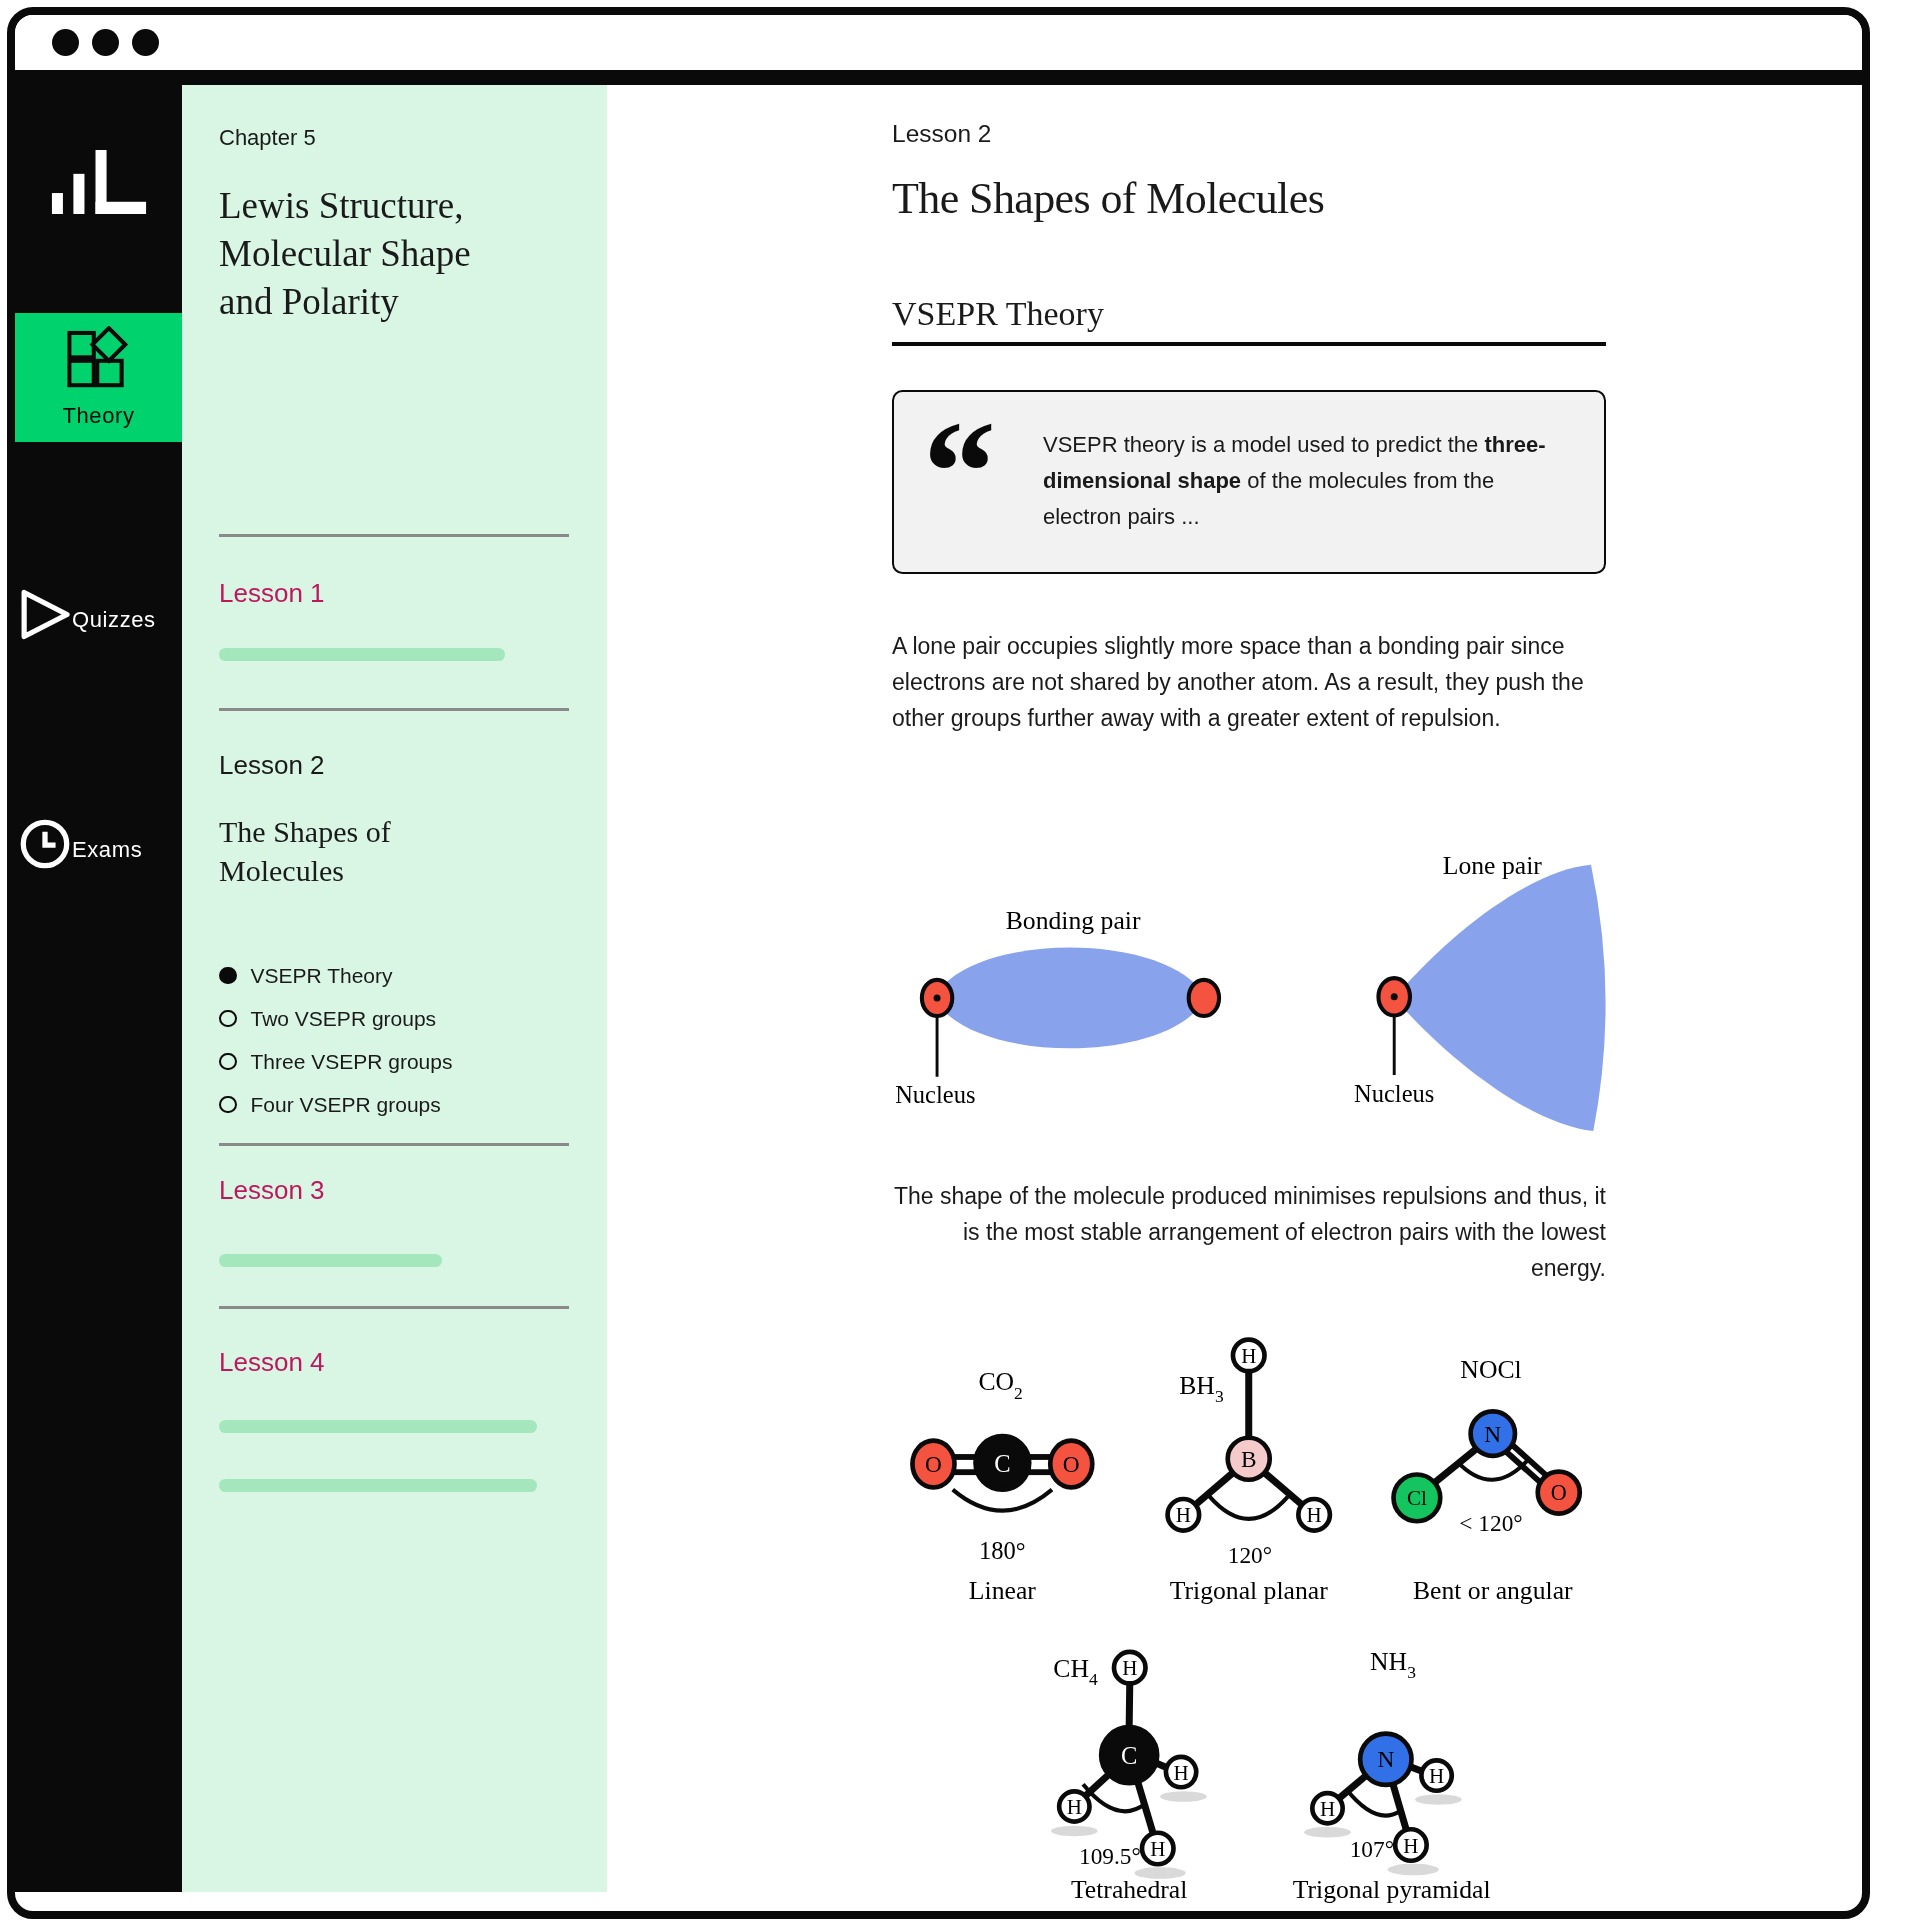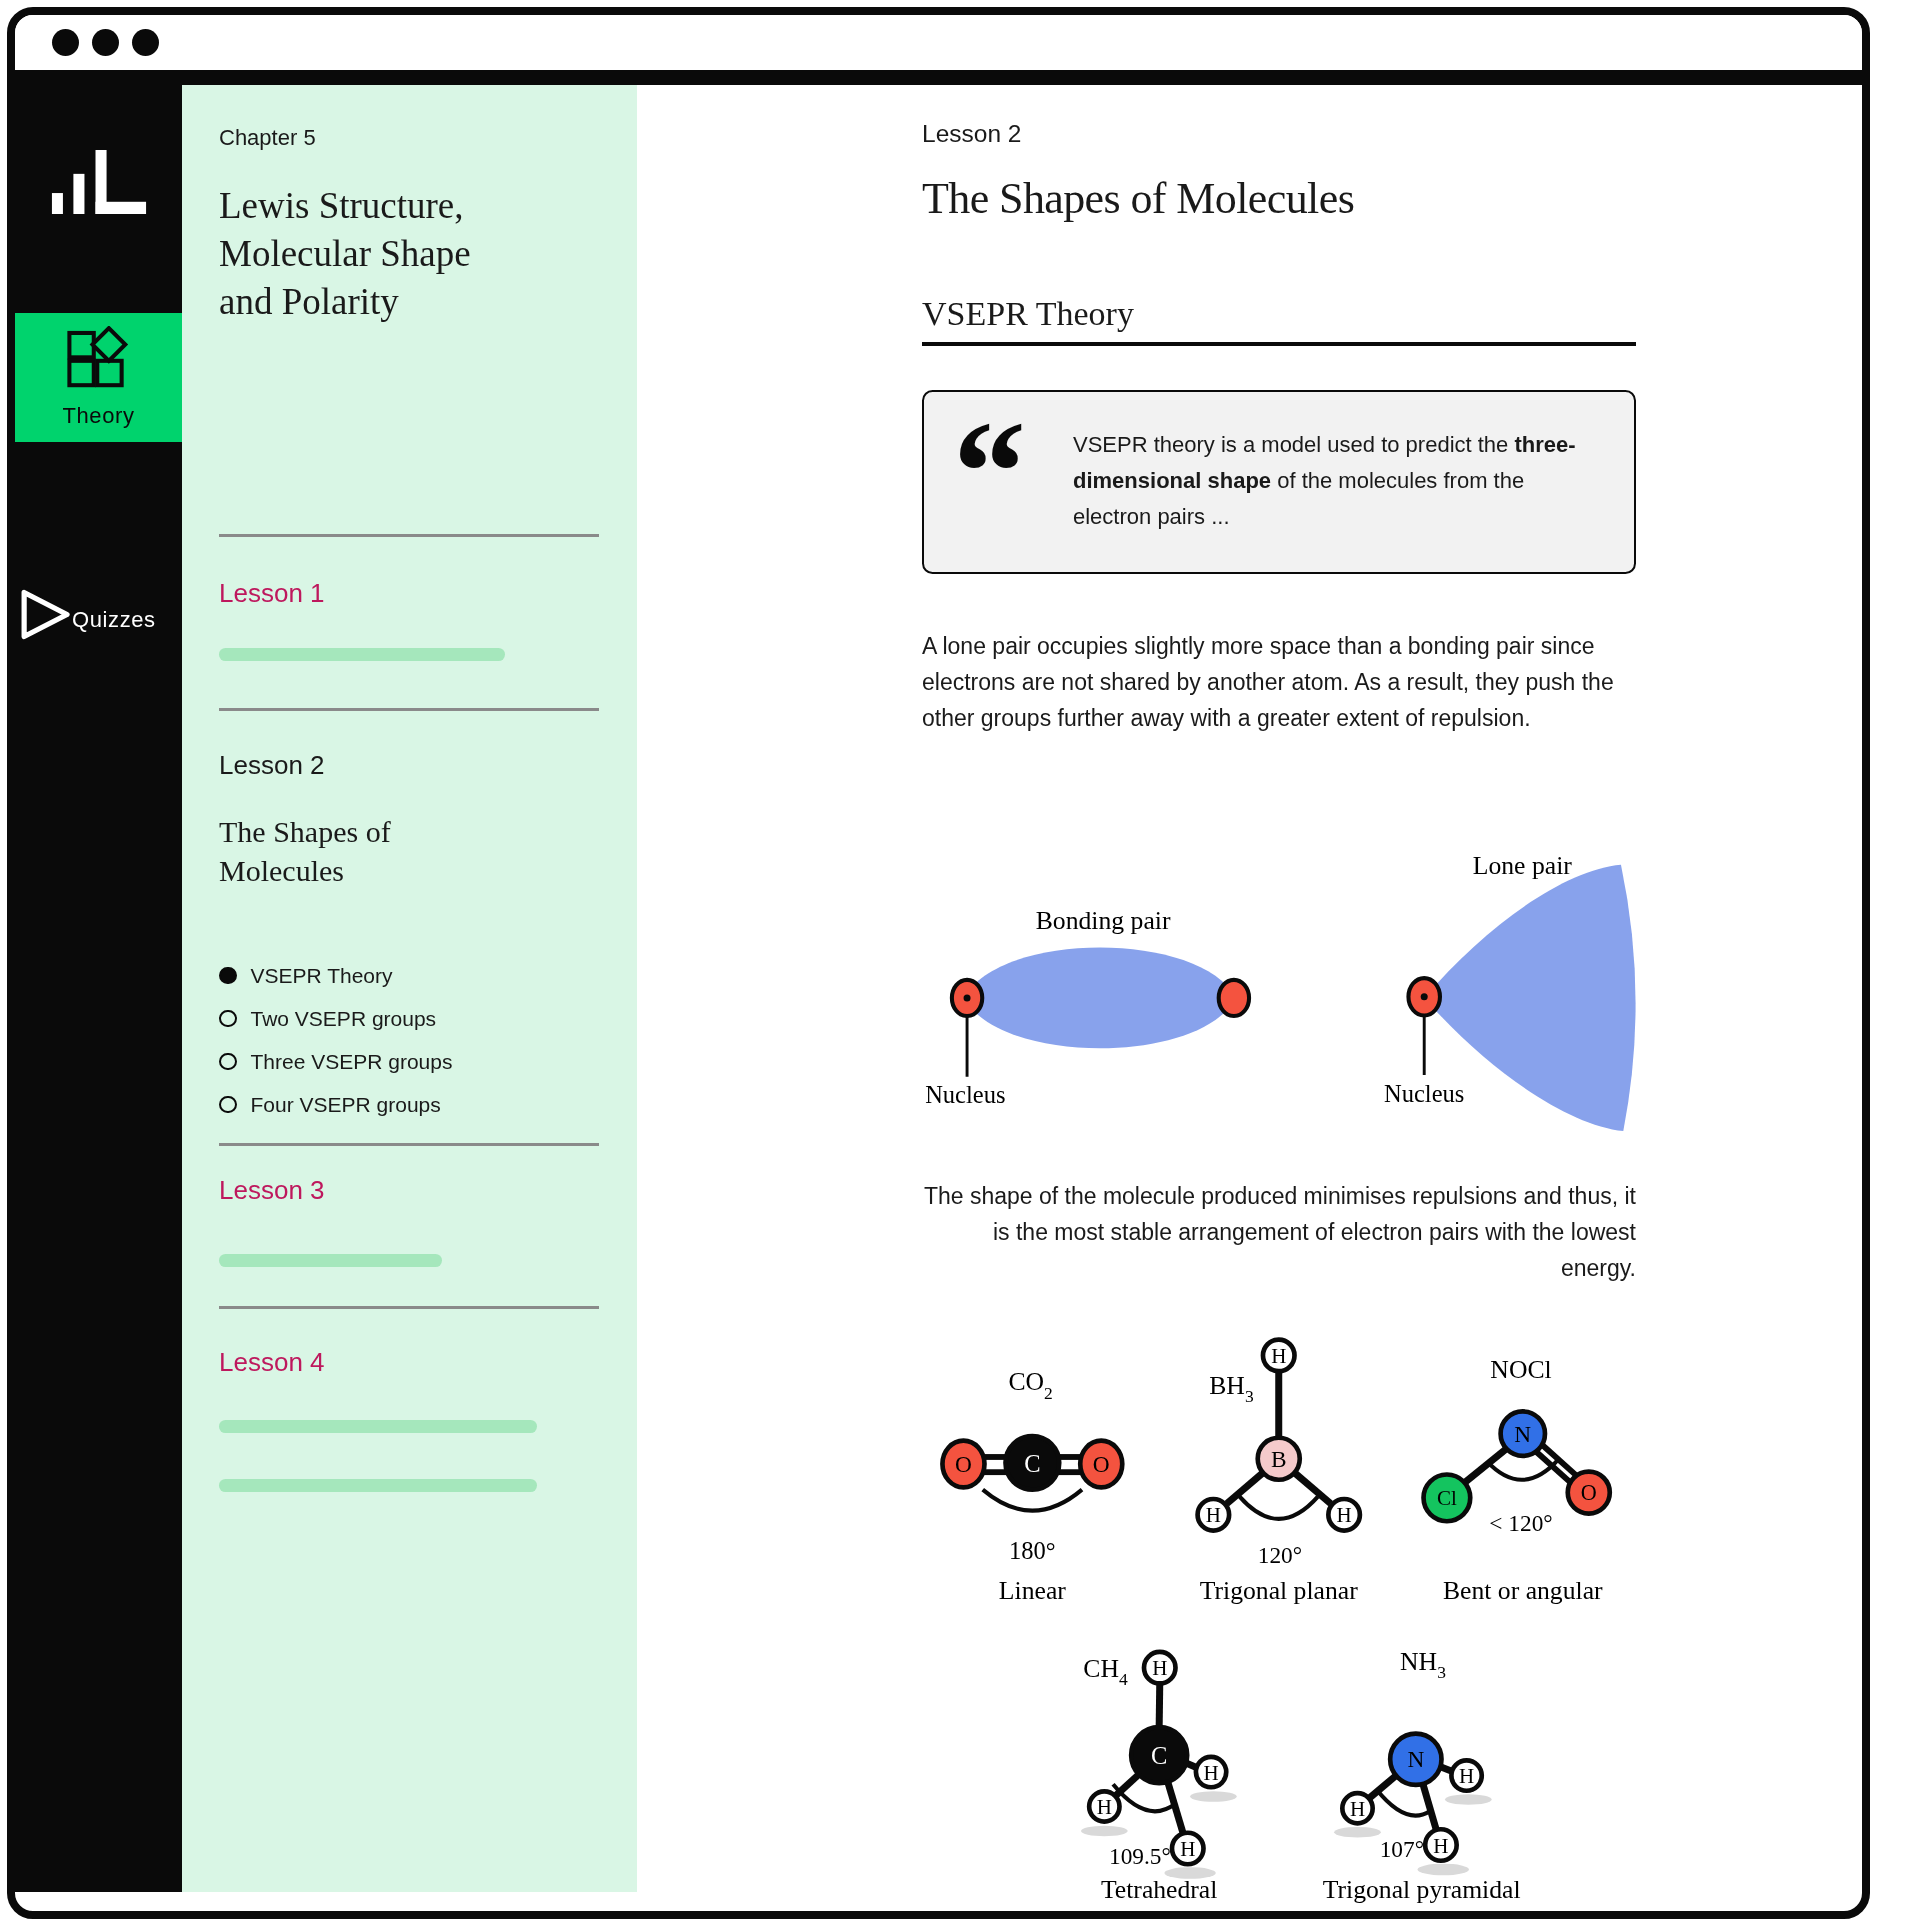--- a/index.html
+++ b/index.html
@@ -13,21 +13,21 @@
   .nav{width:167px;background:#0a0a0a;position:relative;flex:none;}
   .logo{position:absolute;top:65px;left:50%;transform:translateX(-50%);}
   .tile{position:absolute;top:228px;left:0;right:0;height:129px;background:#00D36D;display:flex;flex-direction:column;align-items:center;justify-content:center;}
   .tile .nav-label{color:#0a0a0a;margin-top:10.5px;}
   .nav-label{font-size:22px;letter-spacing:0.6px;}
   .nav-item{position:absolute;left:3px;right:0;display:flex;align-items:center;color:#ffffff;}
   .nav-quizzes{top:504px;}
   .nav-exams{top:732px;}
   .nav-item .nav-label{margin-top:9.3px;}
   
-  .sidebar{width:425px;background:#D9F6E5;position:relative;flex:none;padding-left:30px;}
+  .sidebar{width:425px;background:#D9F6E5;position:relative;flex:none;}
   .sb{position:absolute;left:37px;right:38px;}
   .chapter-label{top:40px;font-size:22px;}
   .chapter-title{top:97px;width:274px;font-family:"Liberation Serif",serif;font-size:37px;line-height:1.3;font-weight:500;}
   .sdiv{position:absolute;left:37px;right:38px;height:2.9px;background:#8A8A8A;}
   .d1{top:449px;} .d2{top:623px;} .d3{top:1058px;} .d4{top:1221px;}
   .lesson-t{font-size:26px;}
   .muted{color:#be185d;}
   .lesson1{top:493px;} .lesson2{top:665px;color:#1a1a1a;} .lesson3{top:1090px;} .lesson4{top:1262px;}
   .pbar{position:absolute;left:37px;height:13px;border-radius:6.4px;background:#A5E7BC;}
   .bar1{top:563px;width:286px;} .bar3{top:1169px;width:223px;}
@@ -86,20 +86,29 @@
         <span class="nav-label">Theory</span>
       </div>
       <div class="nav-item nav-quizzes">
         <span>
           <svg width="54" height="51" viewBox="0 0 92 88">
             <polygon points="10,6 84,44 10,82" fill="none" stroke="#ffffff" stroke-width="9" stroke-linejoin="round"></polygon>
           </svg>
         </span>
         <span class="nav-label">Quizzes</span>
       </div>
+      <div class="nav-item nav-exams">
+        <span>
+          <svg width="54" height="54" viewBox="0 0 92 92">
+            <circle cx="46" cy="46" r="37" fill="none" stroke="#ffffff" stroke-width="9"></circle>
+            <path d="M46,25 L46,48 L64,48" fill="none" stroke="#ffffff" stroke-width="9"></path>
+          </svg>
+        </span>
+        <span class="nav-label">Exams</span>
+      </div>
     </div>
 
     <div class="sidebar">
       <div class="sb chapter-label">Chapter 5</div>
       <div class="sb chapter-title">Lewis Structure, Molecular Shape and Polarity</div>
       <div class="sdiv d1"></div>
 
       <div class="sb lesson-t muted lesson1">Lesson 1</div>
       <div class="pbar bar1"></div>
       <div class="sdiv d2"></div>

